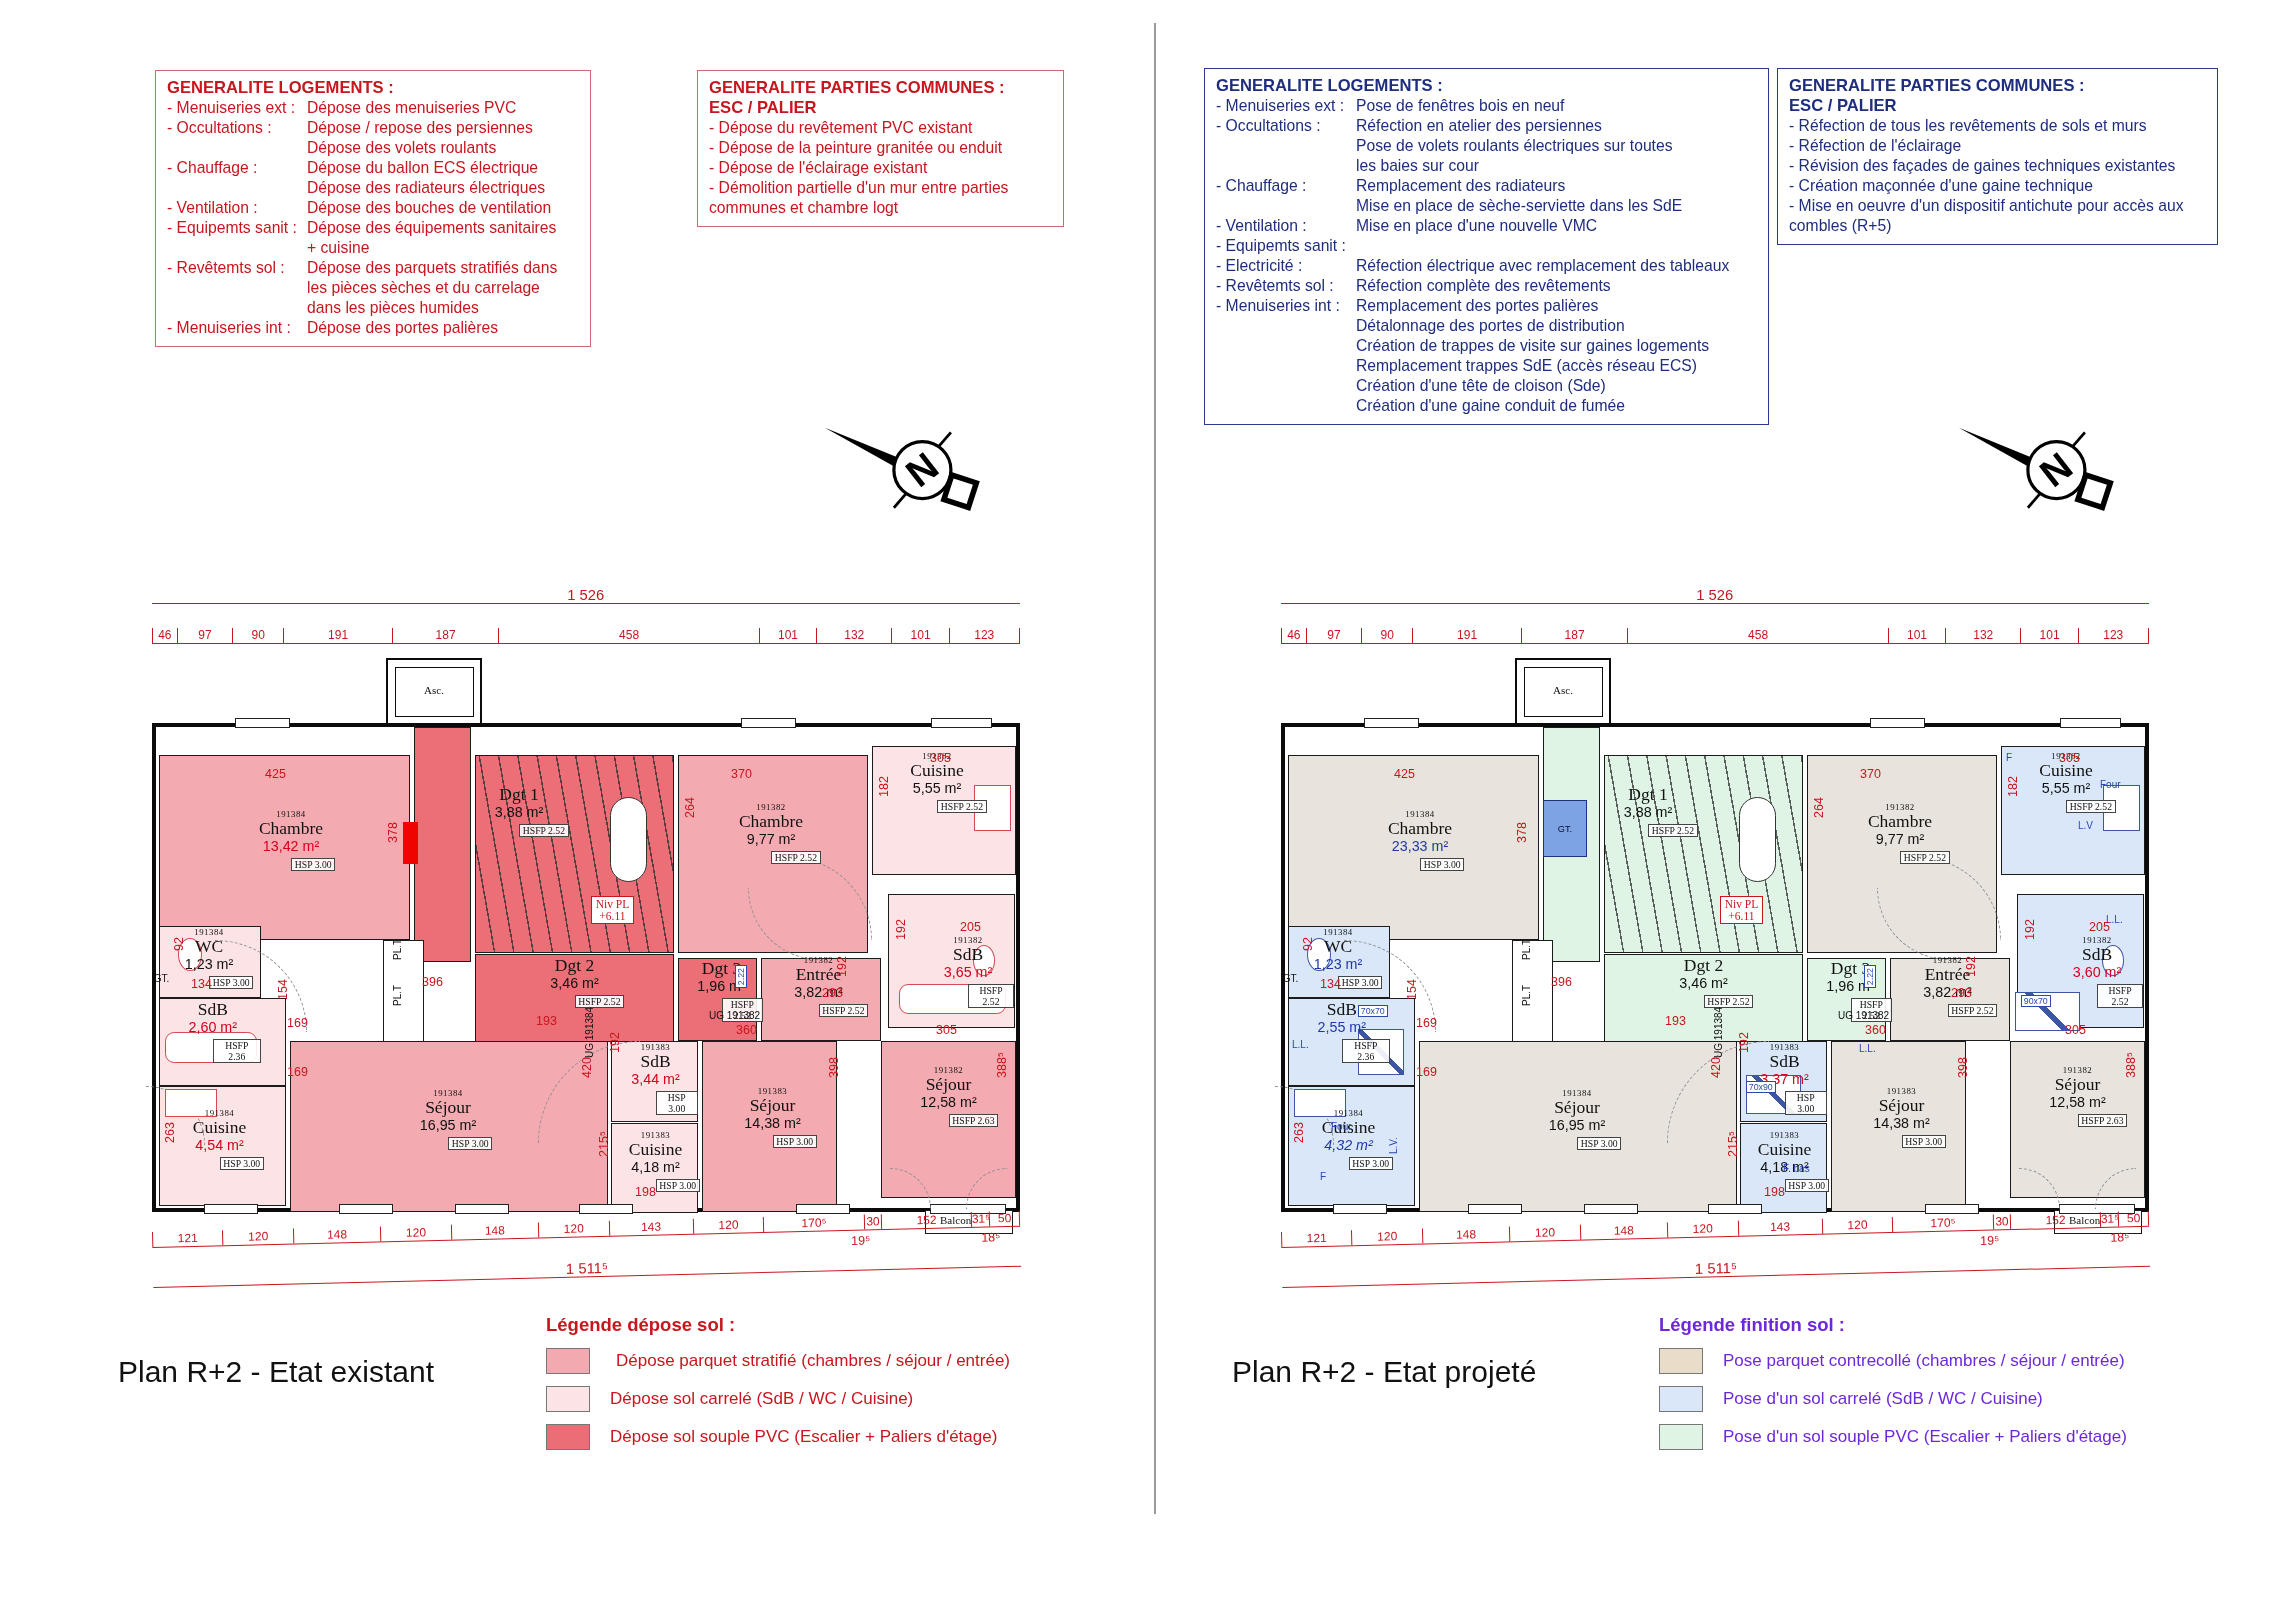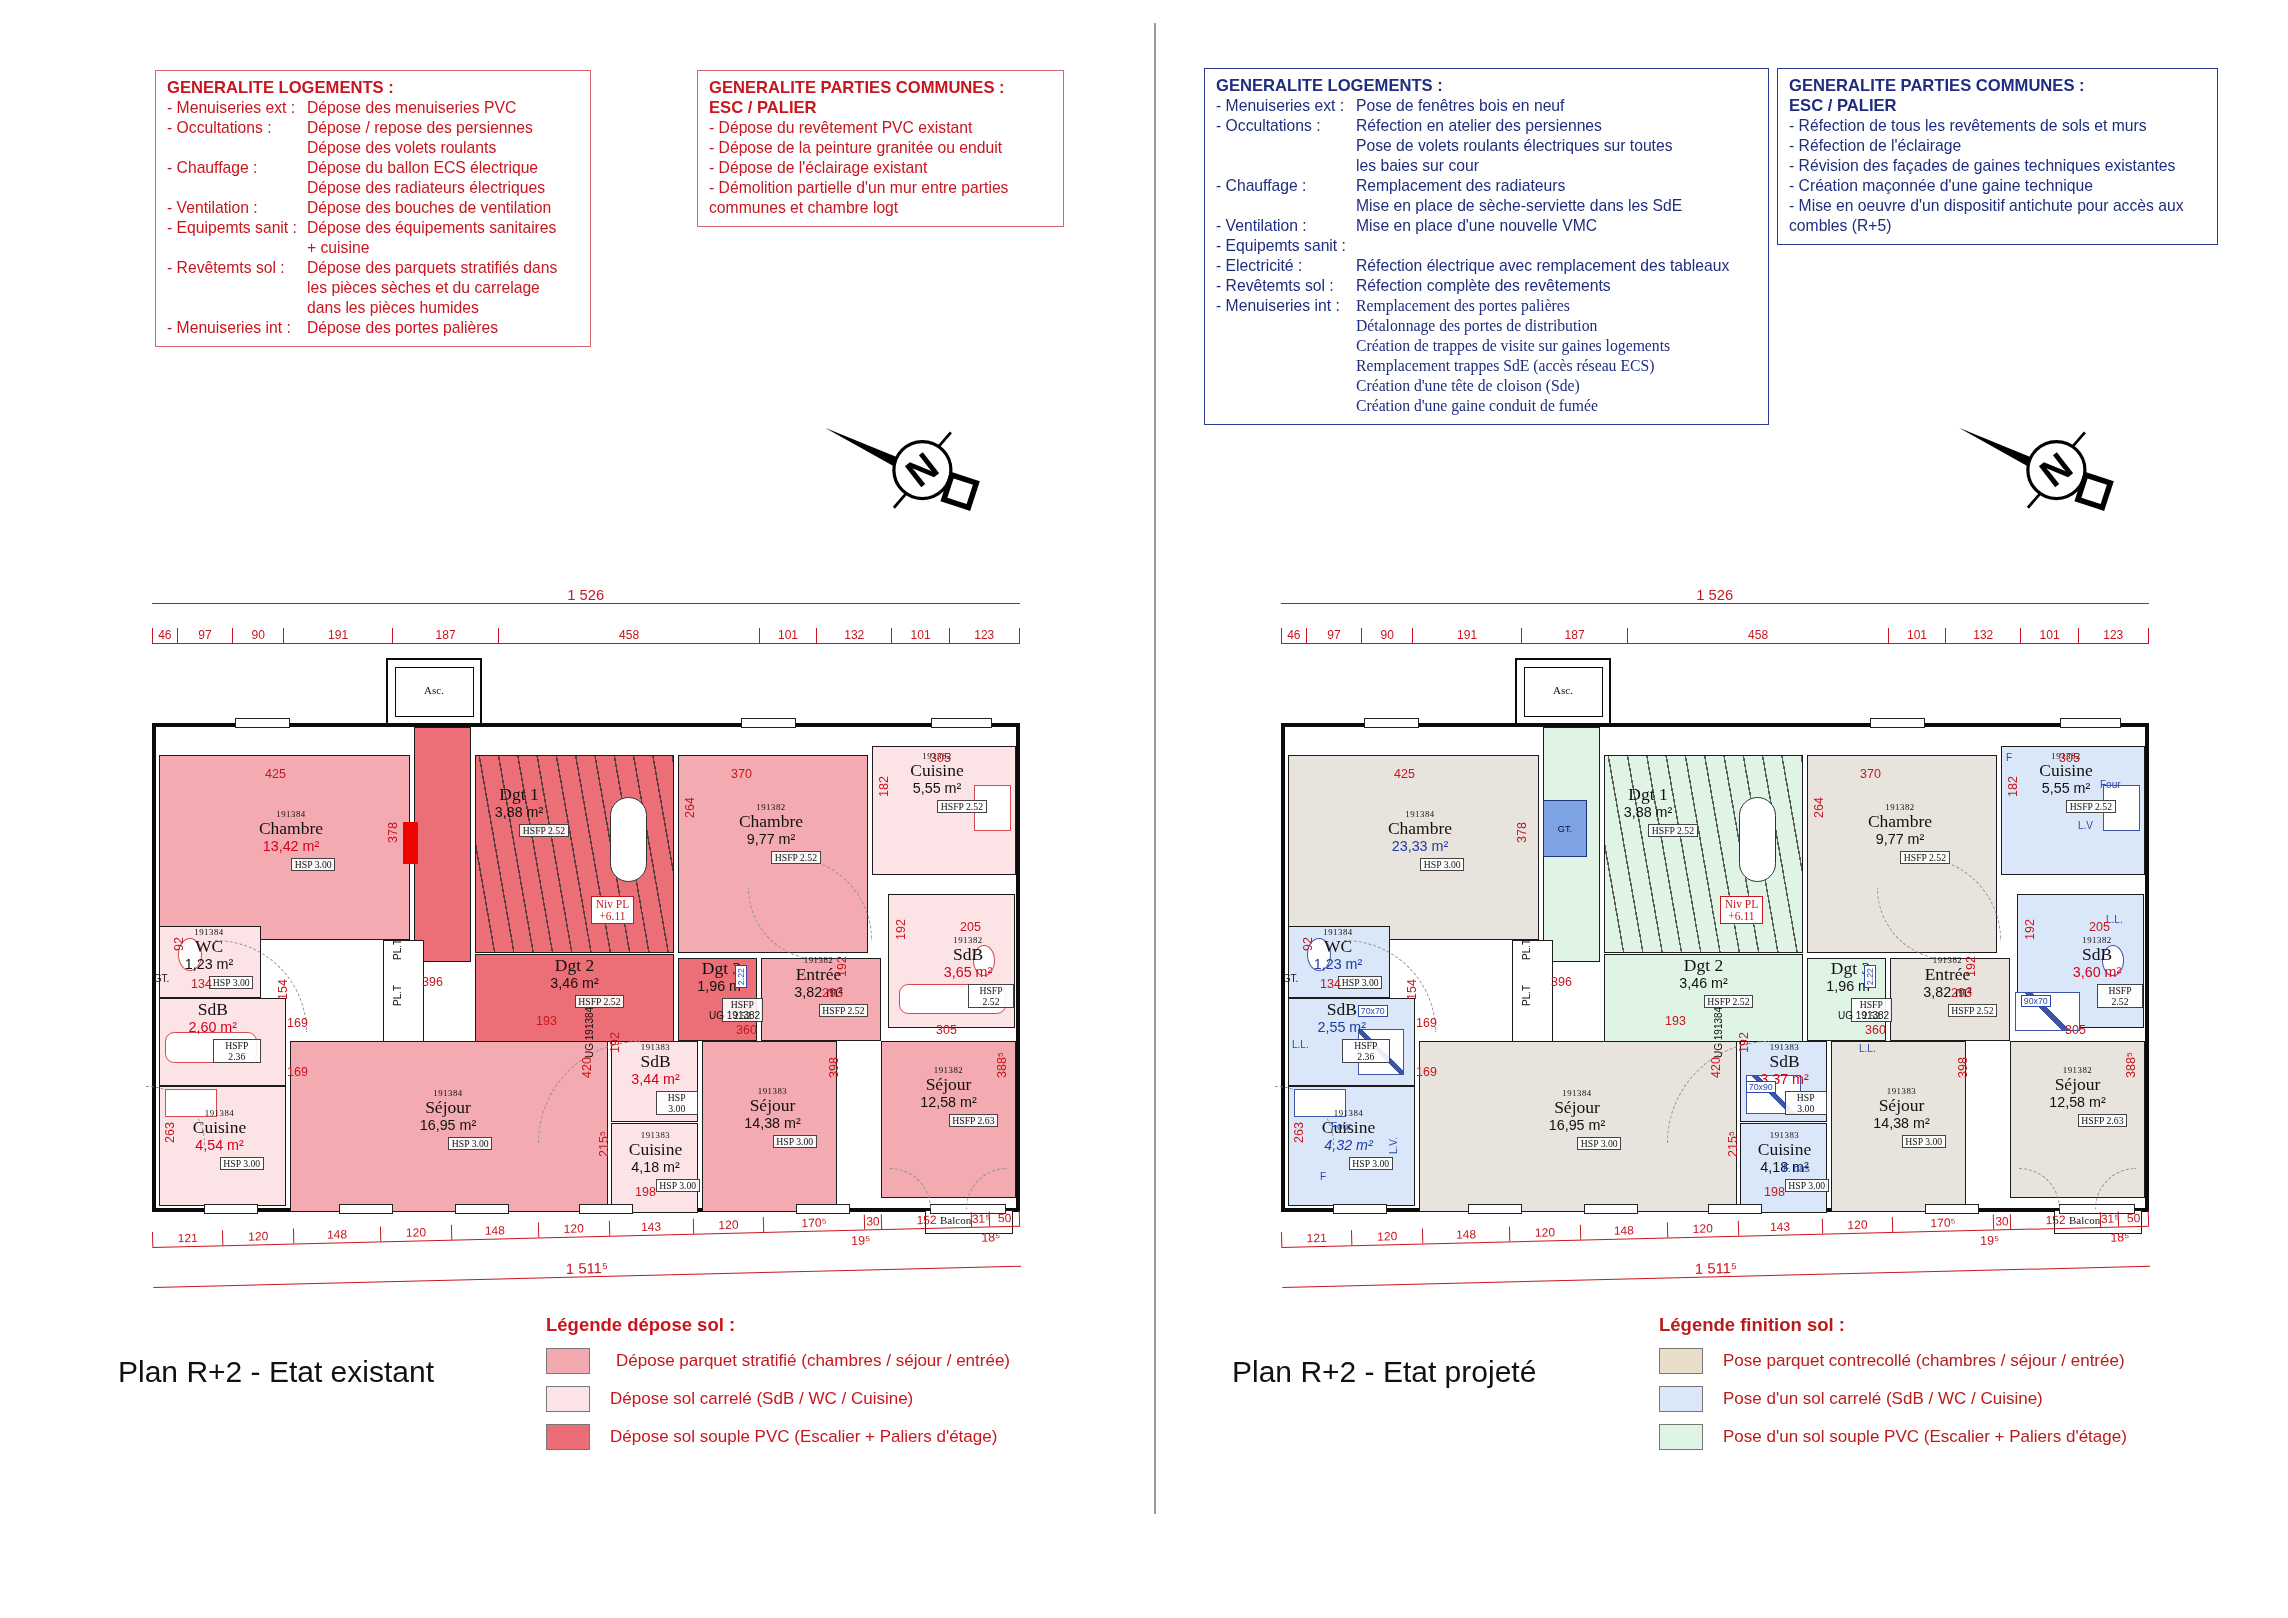--- a/index.html
+++ b/index.html
@@ -13,21 +13,21 @@
   .gen-box h3{margin:0;font-size:16.6px;line-height:20px;}
   .gen-box .sub{font-weight:bold;font-size:16.6px;line-height:20px;}
   .gi{display:flex;}
   .gi .term{flex:0 0 140px;}
   .gi .desc{flex:1;white-space:pre-line;}
   .gl{white-space:pre-line;}
   
   .legend{position:absolute;width:554px;}
   .legend h4{margin:0 0 5.5px 0;font-size:18.5px;}
   .legend.red h4,.legend.red .lab{color:#c8161e;}
-  .legend.blue h4,.legend.blue .lab{color:#b91c1c;}
+  .legend.blue h4,.legend.blue .lab{color:#6d28d9;}
   .lrow{display:flex;align-items:center;margin-top:12px;}
   .lsw{width:42px;height:24px;border:0.9px solid #777;margin-right:20px;flex:0 0 auto;}
   .lab{font-size:17px;}
   
   .plan-mount{position:absolute;width:872px;height:738px;}
   .plan-mount *{position:absolute;box-sizing:border-box;}
   .building{border:4.6px solid #0b0b0b;background:#fff;}
   .elev{background:#fff;border:2.8px solid #0b0b0b;}
   .elev .inner{left:6.5px;top:6.5px;right:6.5px;bottom:6.5px;border:1.4px solid #0b0b0b;}
   .elev .lbl{left:0;right:0;top:24px;text-align:center;font:11px "Liberation Serif",serif;color:#111;}
@@ -144,21 +144,21 @@
         <div class="gi" style="position: relative;">
           <div class="term" style="position: relative;">- Electricité :</div>
           <div class="desc" style="position: relative;">Réfection électrique avec remplacement des tableaux</div>
         </div>
         <div class="gi" style="position: relative;">
           <div class="term" style="position: relative;">- Revêtemts sol :</div>
           <div class="desc" style="position: relative;">Réfection complète des revêtements</div>
         </div>
         <div class="gi" style="position: relative;">
           <div class="term" style="position: relative;">- Menuiseries int :</div>
-          <div class="desc" style="position: relative; font-family: Liberation Serif, serif;">Remplacement des portes palières
+          <div class="desc" style="position: relative;">Remplacement des portes palières
 Détalonnage des portes de distribution
 Création de trappes de visite sur gaines logements
 Remplacement trappes SdE (accès réseau ECS)
 Création d'une tête de cloison (Sde)
 Création d'une gaine conduit de fumée</div>
         </div>
       </div>
   </div>
   <div class="gen-box blue" style="left:1777px;top:68px;width:441px;">
     <h3>GENERALITE PARTIES COMMUNES :</h3>

